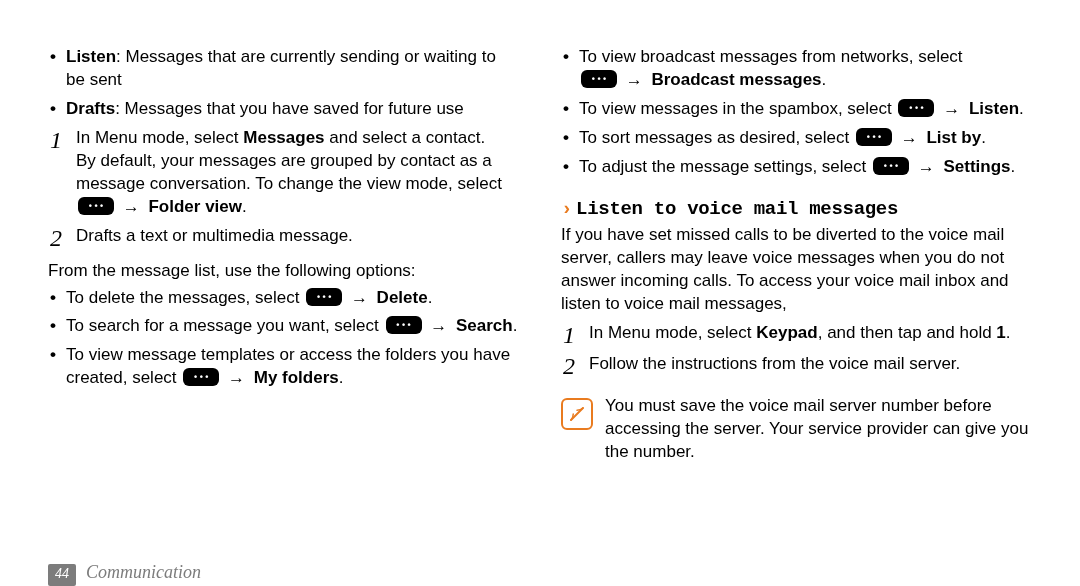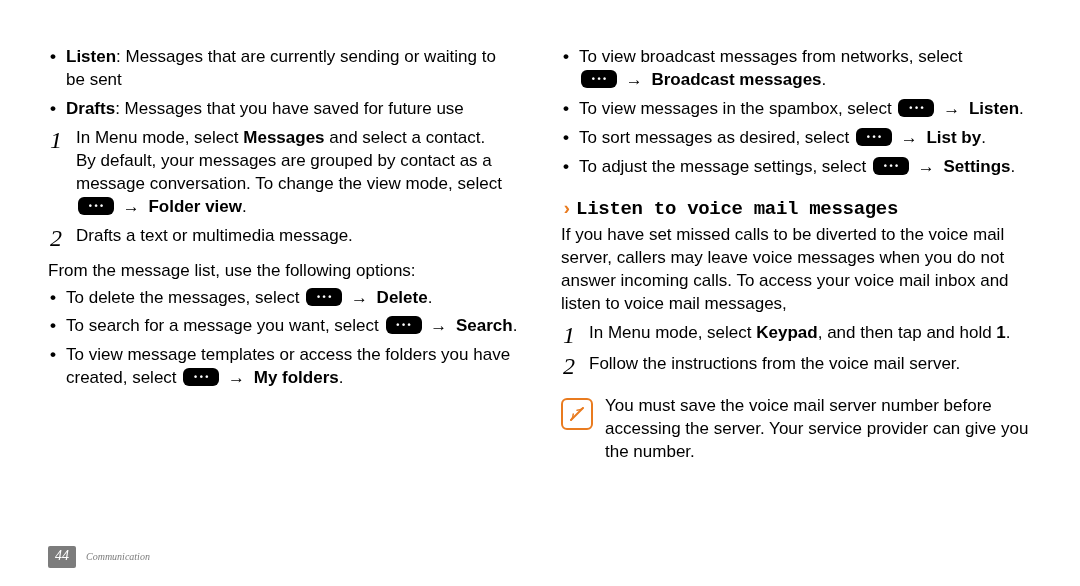--- a/index.html
+++ b/index.html
@@ -115,40 +115,40 @@
     border: 2px solid #e97b1f;
     border-radius: 6px;
     display: flex;
     align-items: center;
     justify-content: center;
     margin-top: 3px;
   }
   .note-icon svg { display:block; }
   .footer {
     position: absolute;
-    bottom: 18px;
+    bottom: 0;
     left: 48px;
     display: flex;
     align-items: baseline;
     gap: 10px;
   }
   .footer .pnum {
     background: #7c7c7c;
     color: #fff;
     font-style: italic;
     font-family: Georgia, serif;
     padding: 1px 7px 2px 7px;
     font-size: 14px;
     border-radius: 2px;
   }
   .footer .pname {
     color: #7c7c7c;
     font-style: italic;
     font-family: Georgia, serif;
-    font-size: 10px;
+    font-size: 18px;
   }
 </style>
 </head>
 <body>
 
 <div class="page">
 
   <div class="col">
     <ul class="bullets">
       <li>

